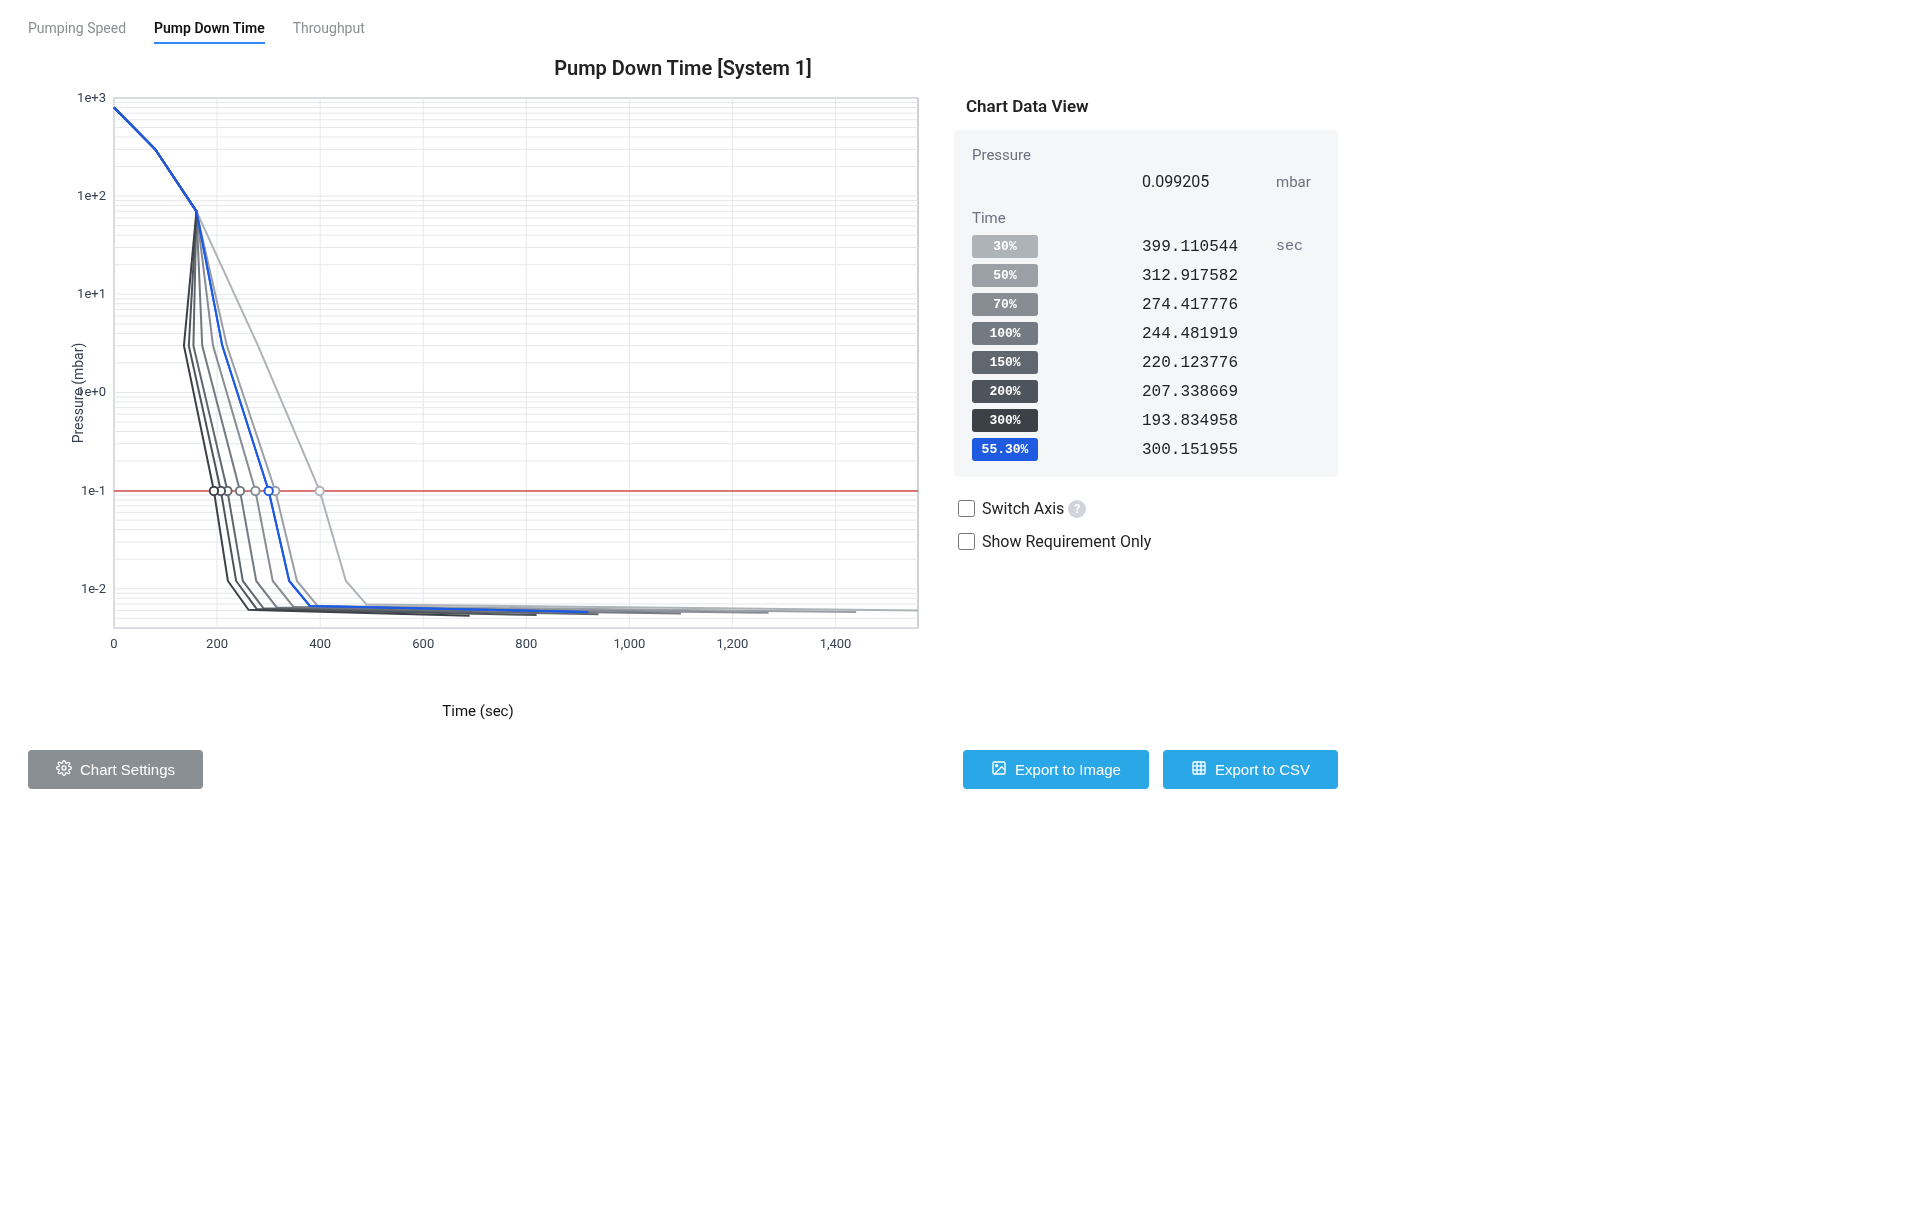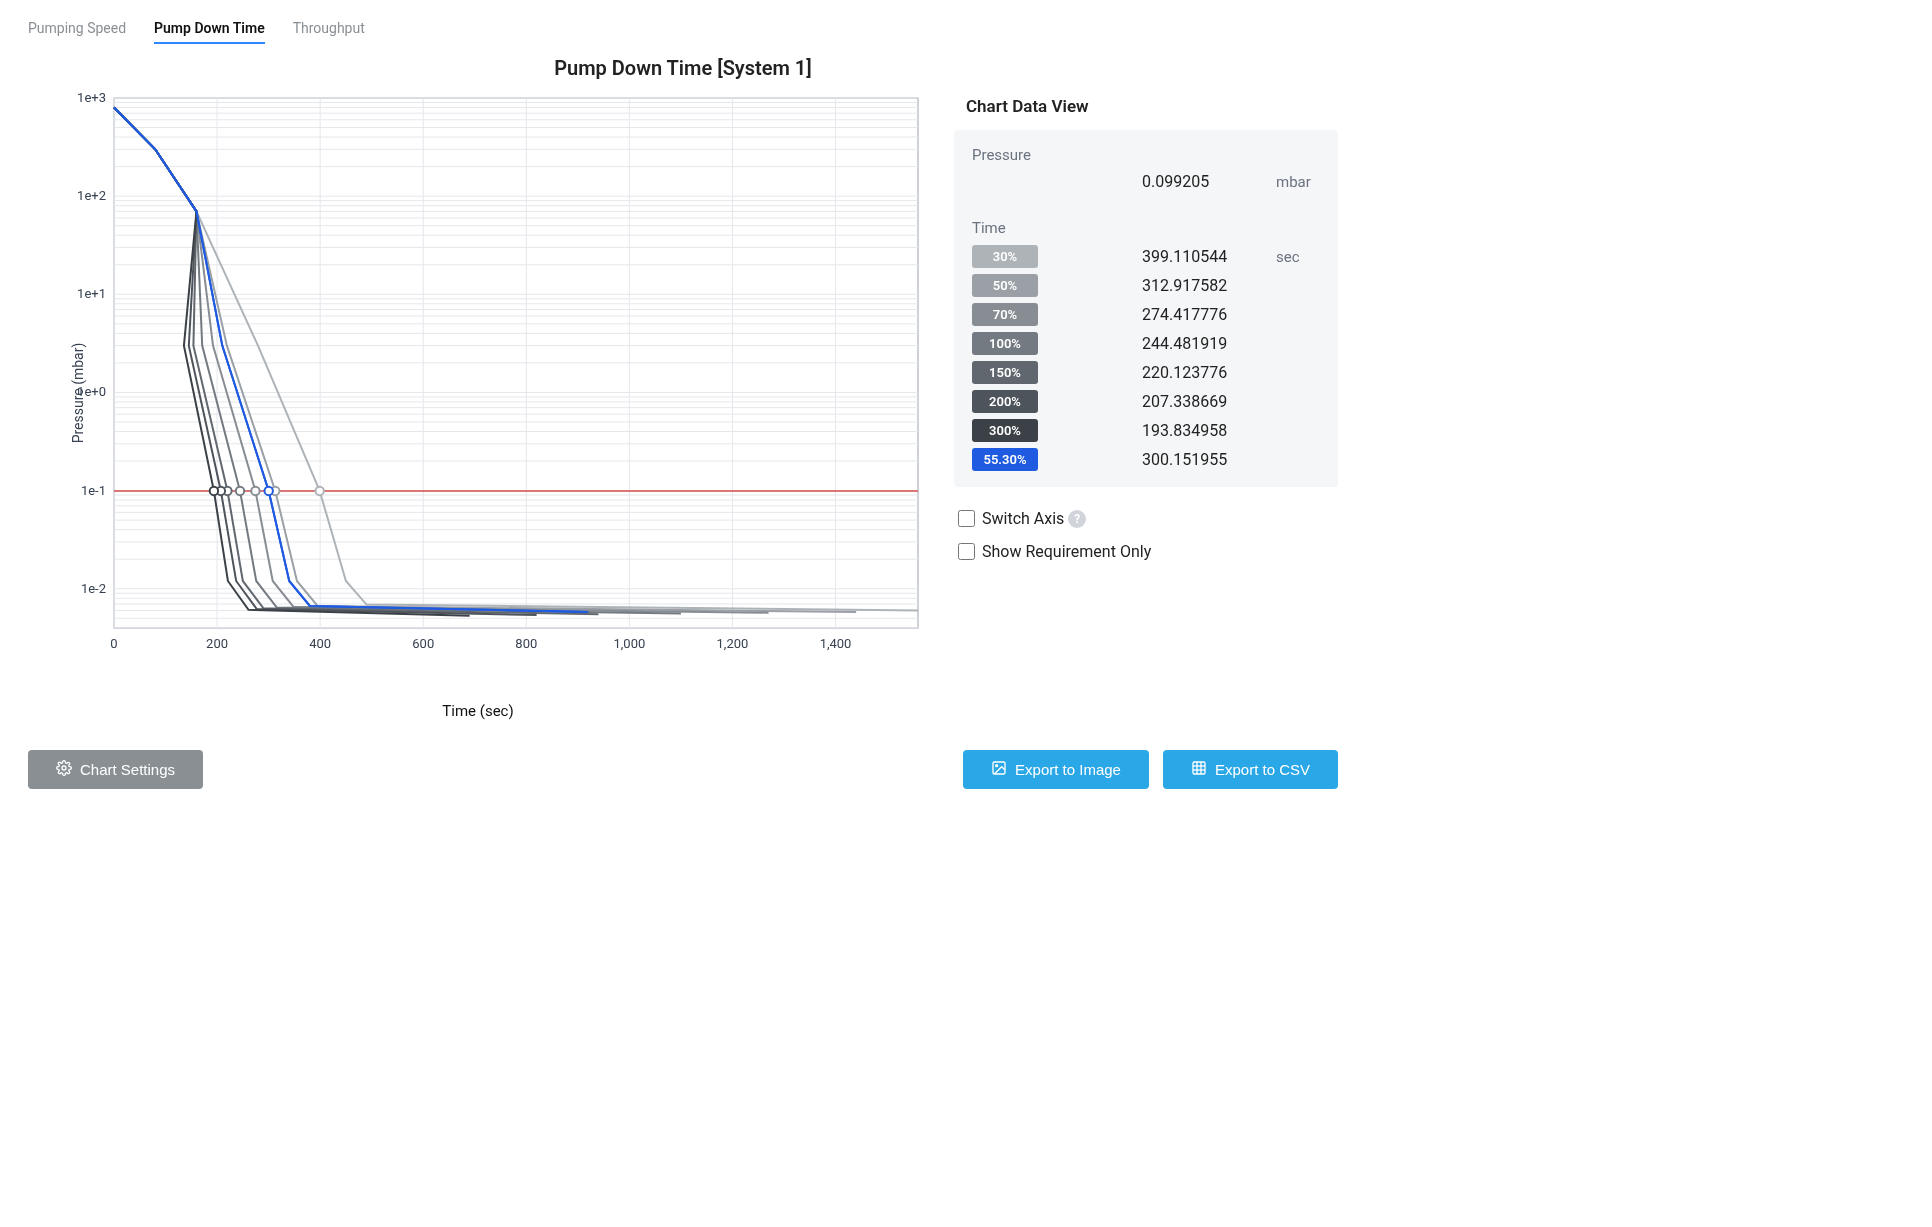--- a/index.html
+++ b/index.html
@@ -79,21 +79,21 @@
   .panel {
     background: #f5f6f7;
     border-radius: 4px;
     padding: 16px 18px;
   }
   .panel .label { color: #6b7280; font-size: 15px; margin-bottom: 8px; }
   .panel .hdr-row { display: flex; align-items: baseline; }
   .panel .col-left { flex: 0 0 170px; }
   .panel .col-mid  { flex: 1 1 auto; text-align: left; font-size: 16px; }
   .panel .col-unit { flex: 0 0 50px; color: #6b7280; text-align: left; font-size: 15px; padding-left: 6px;}
-  .data-row { display: flex; align-items: center; margin-top: 6px; }
+  .data-row { display: flex; align-items: center; margin-top: 6px; font-family: Liberation Mono, monospace; }
   .tag {
     display:inline-flex; justify-content:center; align-items:center;
     color:#fff; font-size:13px; font-weight:600;
     padding: 4px 0; border-radius: 3px; width: 66px;
   }
   .checks { margin-top: 20px; }
   .check-row { display:flex; align-items:center; gap:4px; margin: 10px 0; font-size: 16px; color:#222;}
   .check-row input[type=checkbox] {
       width:17px; height:17px; accent-color:#374151;
   }
@@ -242,21 +242,21 @@
       <div class="side-title">Chart Data View</div>
       <div class="panel">
 
         <div class="label">Pressure</div>
         <div class="hdr-row">
           <div class="col-left"></div>
           <div class="col-mid">0.099205</div>
           <div class="col-unit">mbar</div>
         </div>
 
-        <div class="label" style="margin-top:28px;">Time</div>
+        <div class="label" style="margin-top:18px;">Time</div>
         <div id="data-rows">
             <div class="data-row">
               <div class="col-left"><span class="tag" style="background: rgb(174, 179, 184);">30%</span></div>
               <div class="col-mid">399.110544</div>
               <div class="col-unit">sec</div>
             </div>
             <div class="data-row">
               <div class="col-left"><span class="tag" style="background: rgb(155, 160, 166);">50%</span></div>
               <div class="col-mid">312.917582</div>
               <div class="col-unit"></div>

